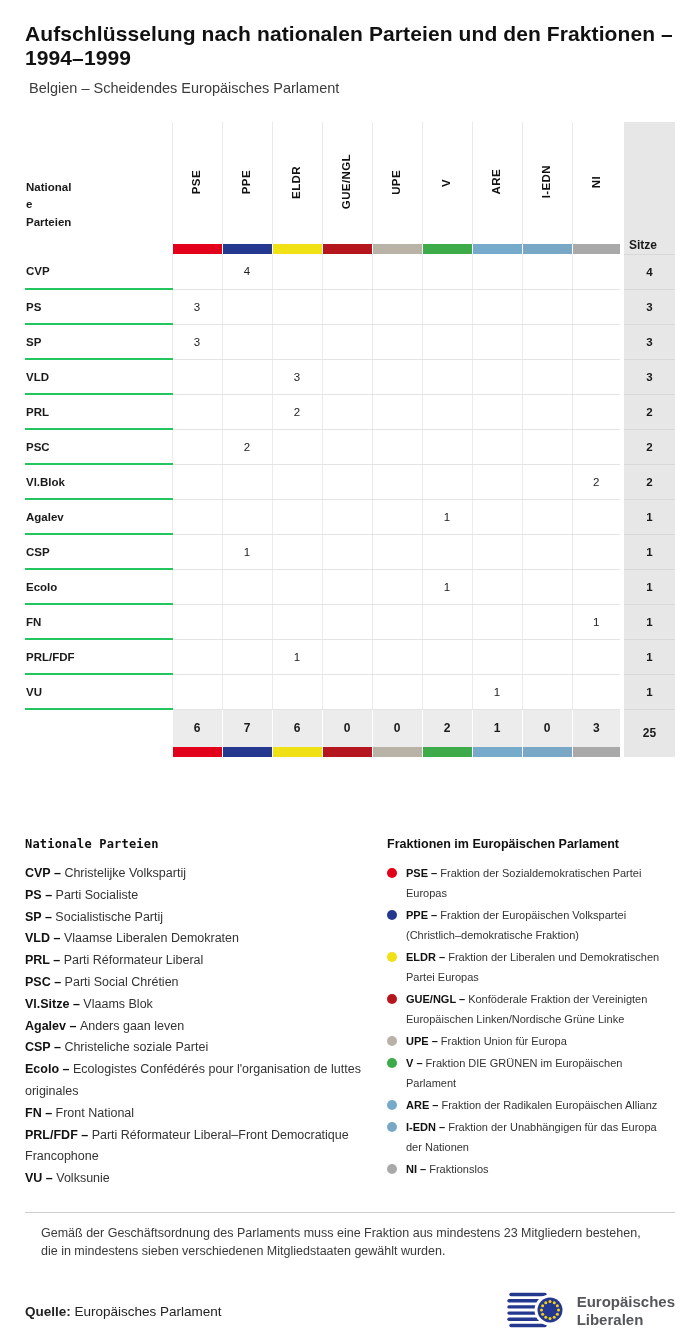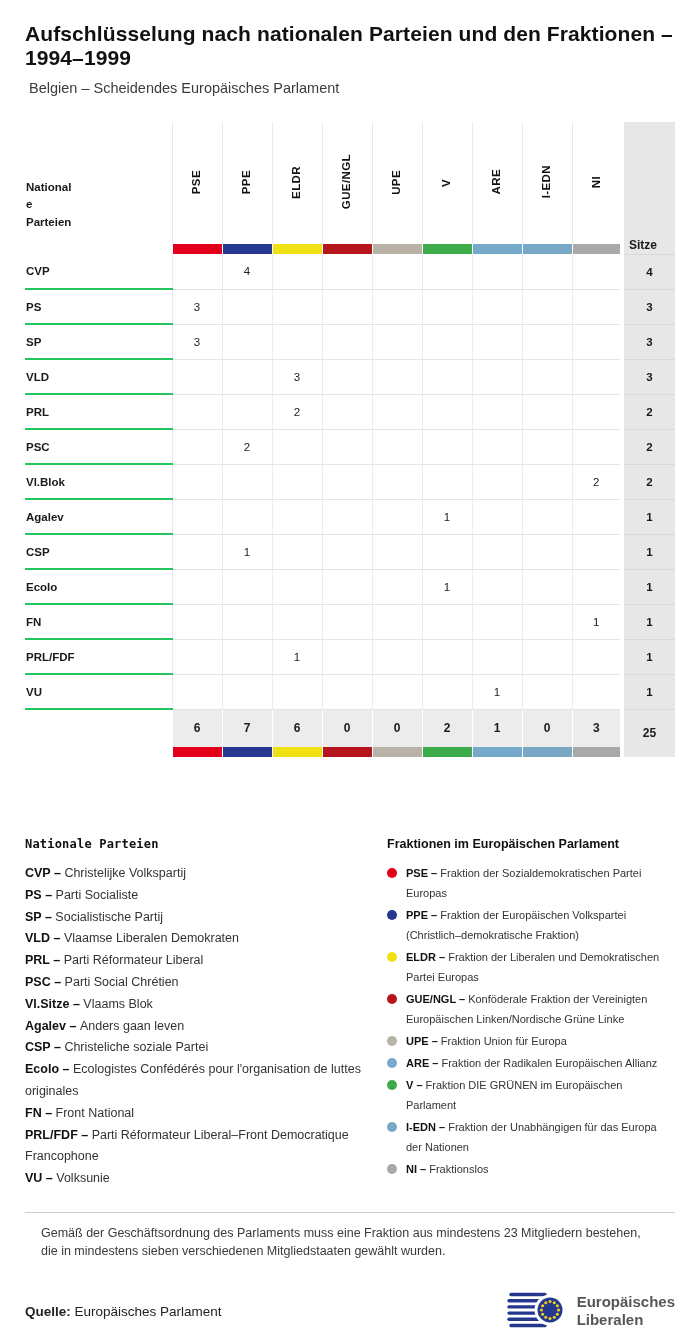--- a/index.html
+++ b/index.html
@@ -340,26 +340,26 @@
         </li>
         <li class="f-item">
           <span class="dot" style="background: rgb(181, 22, 29);"></span>
           <div class="f-txt"><b>GUE/NGL – </b>Konföderale Fraktion der Vereinigten Europäischen Linken/Nordische Grüne Linke</div>
         </li>
         <li class="f-item">
           <span class="dot" style="background: rgb(184, 178, 167);"></span>
           <div class="f-txt"><b>UPE – </b>Fraktion Union für Europa</div>
         </li>
         <li class="f-item">
+          <span class="dot" style="background: rgb(61, 171, 73);"></span>
+          <div class="f-txt"><b>V – </b>Fraktion DIE GRÜNEN im Europäischen Parlament</div>
+        </li>
+        <li class="f-item">
           <span class="dot" style="background: rgb(118, 170, 203);"></span>
           <div class="f-txt"><b>ARE – </b>Fraktion der Radikalen Europäischen Allianz</div>
-        </li>
-        <li class="f-item">
-          <span class="dot" style="background: rgb(61, 171, 73);"></span>
-          <div class="f-txt"><b>V – </b>Fraktion DIE GRÜNEN im Europäischen Parlament</div>
         </li>
         <li class="f-item">
           <span class="dot" style="background: rgb(121, 168, 198);"></span>
           <div class="f-txt"><b>I-EDN – </b>Fraktion der Unabhängigen für das Europa der Nationen</div>
         </li>
         <li class="f-item">
           <span class="dot" style="background: rgb(169, 169, 169);"></span>
           <div class="f-txt"><b>NI – </b>Fraktionslos</div>
         </li>
       </ul>

